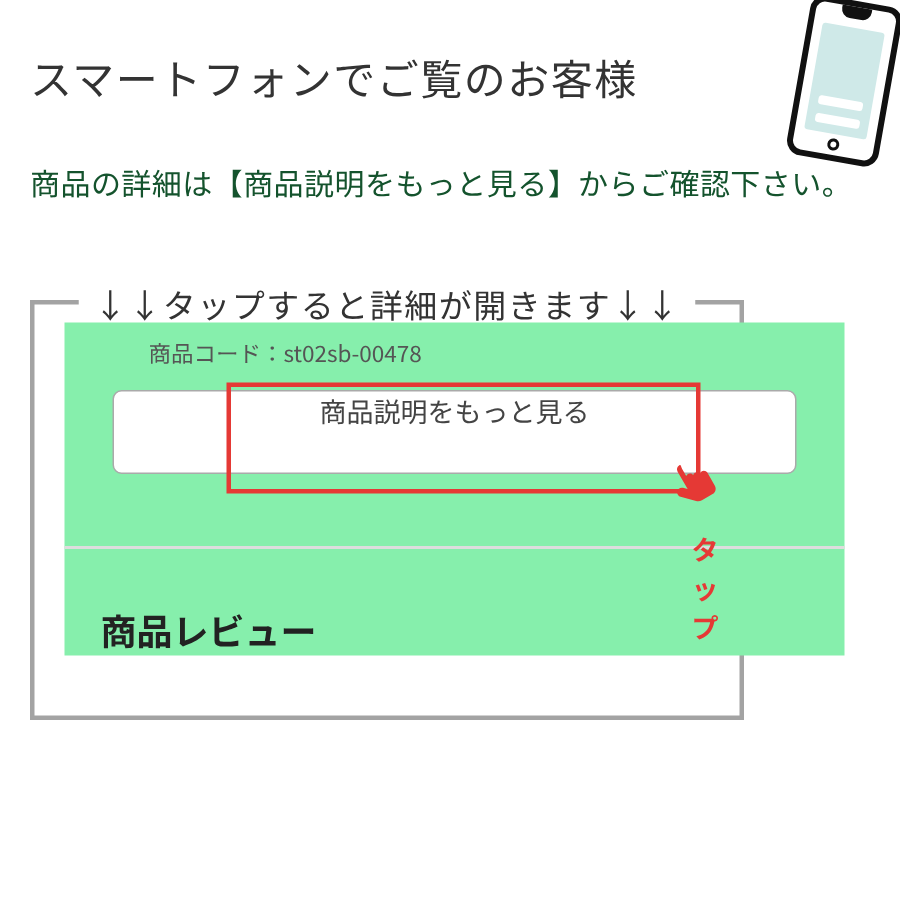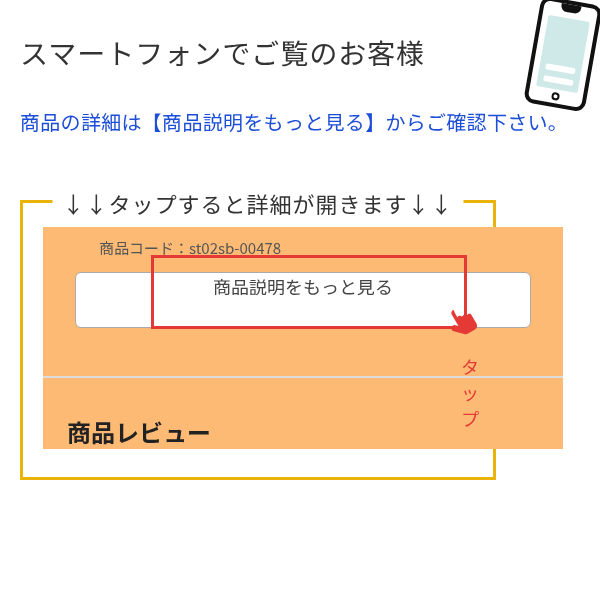--- a/index.html
+++ b/index.html
@@ -76,53 +76,53 @@
   }
 
   
   .bodytext {
     position: absolute;
     top: 106px;
     left: 20px;
     right: 20px;
     font-size: 20px;
     line-height: 1.55;
-    color: #1d4ed8;
+    color: #14532d;
     letter-spacing: 0.3px;
   }
 
   
   .blue-box {
     position: absolute;
     top: 200px;
     left: 20px;
     width: 476px;
     height: 280px;
-    border: 3px solid #eab308;
+    border: 3px solid #a3a3a3;
   }
   .blue-box-label {
     position: absolute;
     top: -16px;
     left: 50%;
     transform: translateX(-50%);
     background: #fff;
     padding: 0 10px;
     font-size: 22px;
     color: #333;
     white-space: nowrap;
     letter-spacing: 1px;
   }
 
   
   .inner-card {
     position: absolute;
-    top: 24px;
+    top: 12px;
     left: 20px;
     width: 520px;
-    background: #fdba74;
+    background: #86efac;
   }
 
   .product-code-row {
     font-size: 15px;
     color: #555;
     margin: 10px 0 14px 56px;
   }
 
   .outline-btn {
     margin: 0 auto;
@@ -162,21 +162,21 @@
   
   .hand {
     position: absolute;
     width: 44px;
     height: 44px;
   }
   .tap-label {
     position: absolute;
     color: #e53935;
     font-size: 18px;
-    font-weight: 400;
+    font-weight: 700;
   }
 </style>
 </head>
 <body>
 
 <div class="heading">スマートフォンでご覧のお客様</div>
 
 <div class="phone">
   <div class="notch"></div>
   <div class="screen">

